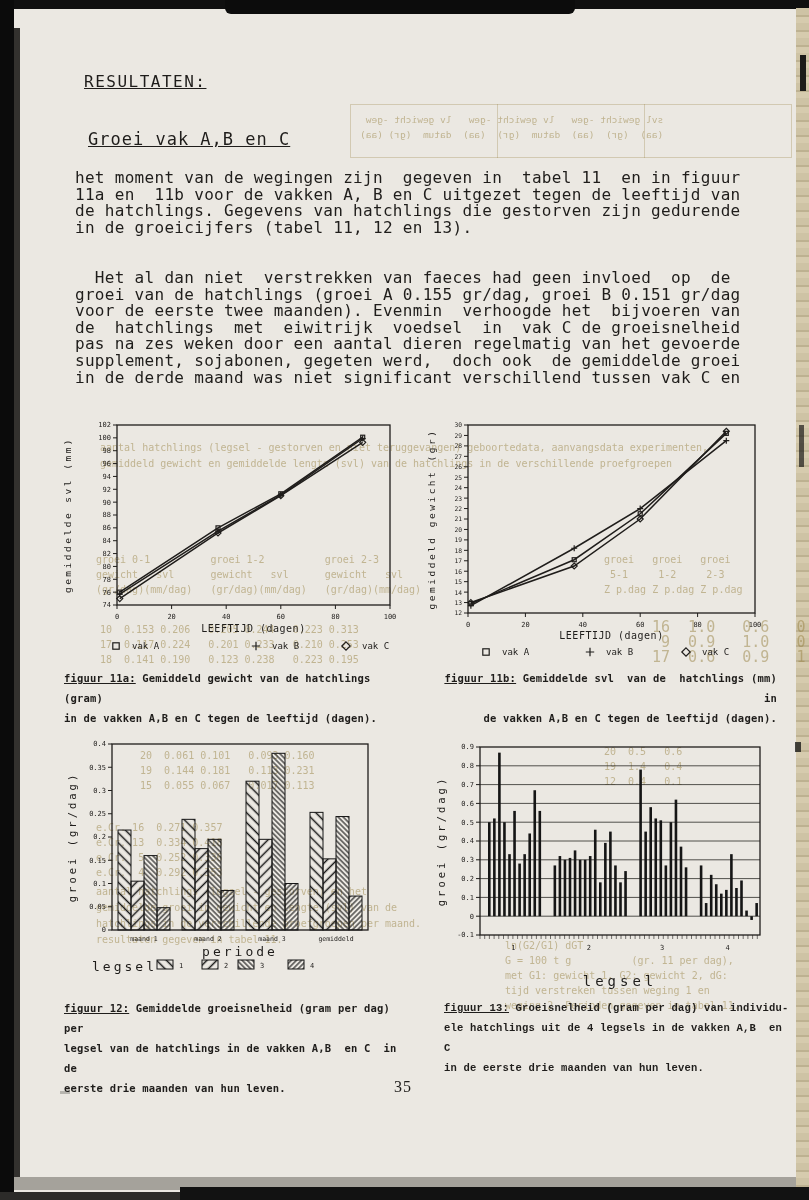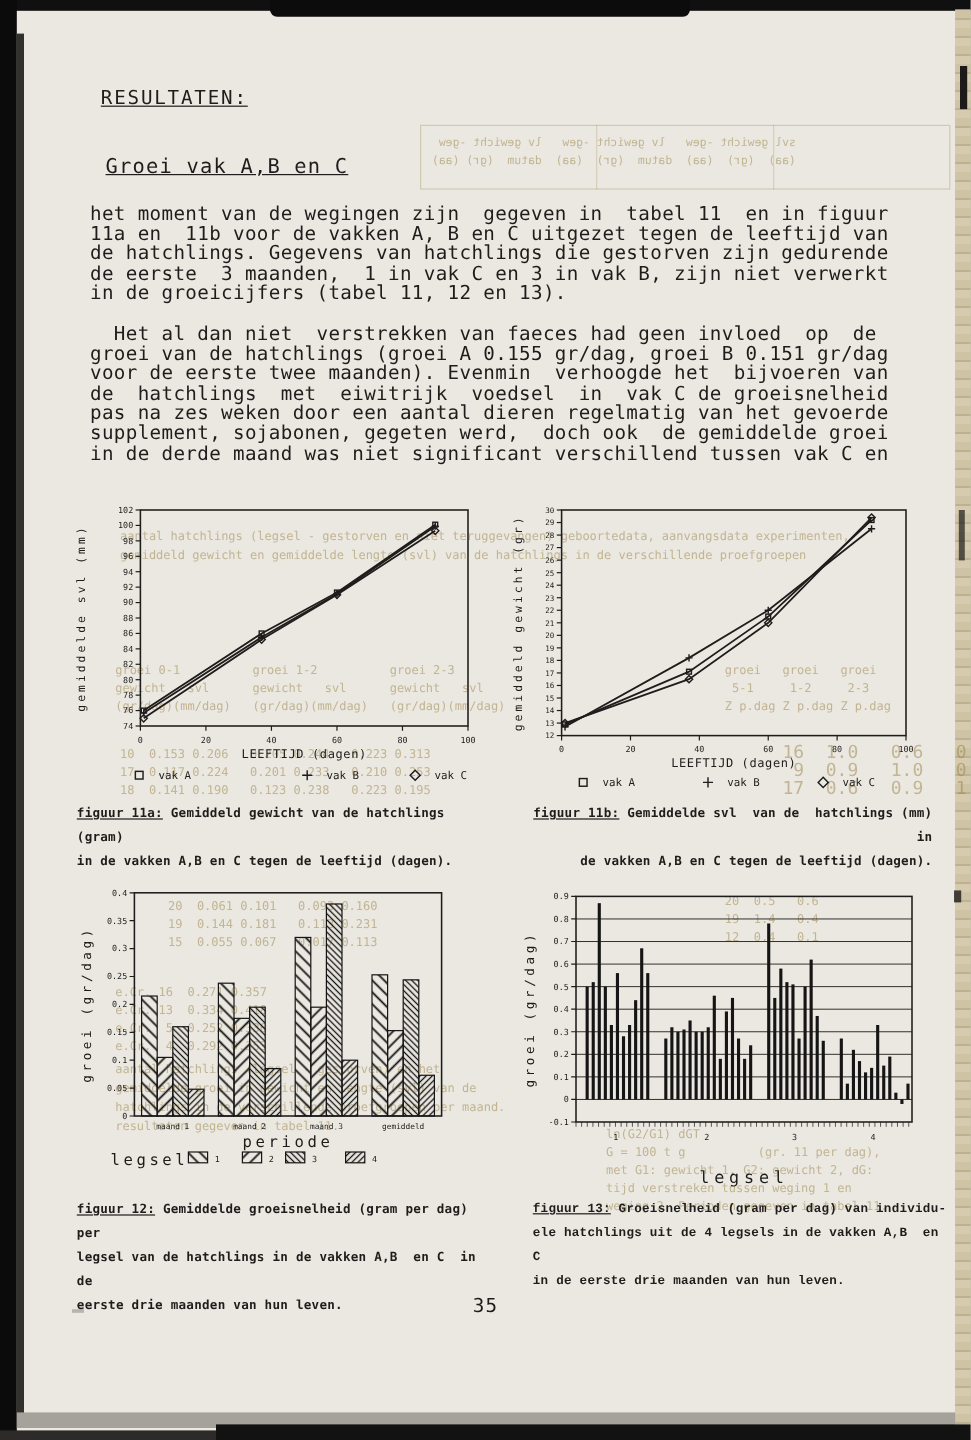--- a/index.html
+++ b/index.html
@@ -52,21 +52,21 @@
   .c12{left:58px;top:738px;}
   .c13{left:425px;top:735px;}
   svg{font-family:"DejaVu Sans Mono","Liberation Mono",monospace;}
   .caption{position:absolute;font-size:10.5px;font-weight:700;line-height:20px;
            white-space:pre-wrap;z-index:2;letter-spacing:.2px;}
   .cap11a{left:64px;top:668px;width:350px;}
   .cap11b{left:432px;top:668px;width:345px;text-align:right;}
   .cap12{left:64px;top:998px;width:352px;}
   .cap13{left:444px;top:998px;width:345px;font-family:Liberation Mono, monospace;}
   .cl{text-decoration:underline;}
-  .pagenum{position:absolute;left:394px;top:1078px;font-size:16px;letter-spacing:1px;z-index:2;}
+  .pagenum{position:absolute;left:394px;top:1078px;font-size:16px;letter-spacing:1px;z-index:2;font-family:Liberation Serif, serif;}
 </style>
 </head>
 <body>
 
 <div class="scan">
 
   <div class="edge-top"></div>
   <div class="edge-top2"></div>
   <div class="edge-left"></div>
   <div class="edge-left2"></div>
@@ -115,21 +115,20 @@
 met G1: gewicht 1, G2: gewicht 2, dG:
 tijd verstreken tussen weging 1 en
 weging 2. Perioden gegeven in tabel 11.</div>
 
   <h1 class="heading">RESULTATEN:</h1>
   <h2 class="subheading">Groei vak A,B en C</h2>
   <div class="para p1">
       <div>het moment van de wegingen zijn  gegeven in  tabel 11  en in figuur</div>
       <div>11a en  11b voor de vakken A, B en C uitgezet tegen de leeftijd van</div>
       <div>de hatchlings. Gegevens van hatchlings die gestorven zijn gedurende</div>
-      <div>de eerste  3 maanden,  1 in vak C en 3 in vak B, zijn niet verwerkt</div>
       <div>in de groeicijfers (tabel 11, 12 en 13).</div>
     </div>
   <div class="para p2">
       <div>  Het al dan niet  verstrekken van faeces had geen invloed  op  de</div>
       <div>groei van de hatchlings (groei A 0.155 gr/dag, groei B 0.151 gr/dag</div>
       <div>voor de eerste twee maanden). Evenmin  verhoogde het  bijvoeren van</div>
       <div>de  hatchlings  met  eiwitrijk  voedsel  in  vak C de groeisnelheid</div>
       <div>pas na zes weken door een aantal dieren regelmatig van het gevoerde</div>
       <div>supplement, sojabonen, gegeten werd,  doch ook  de gemiddelde groei</div>
       <div>in de derde maand was niet significant verschillend tussen vak C en</div>

